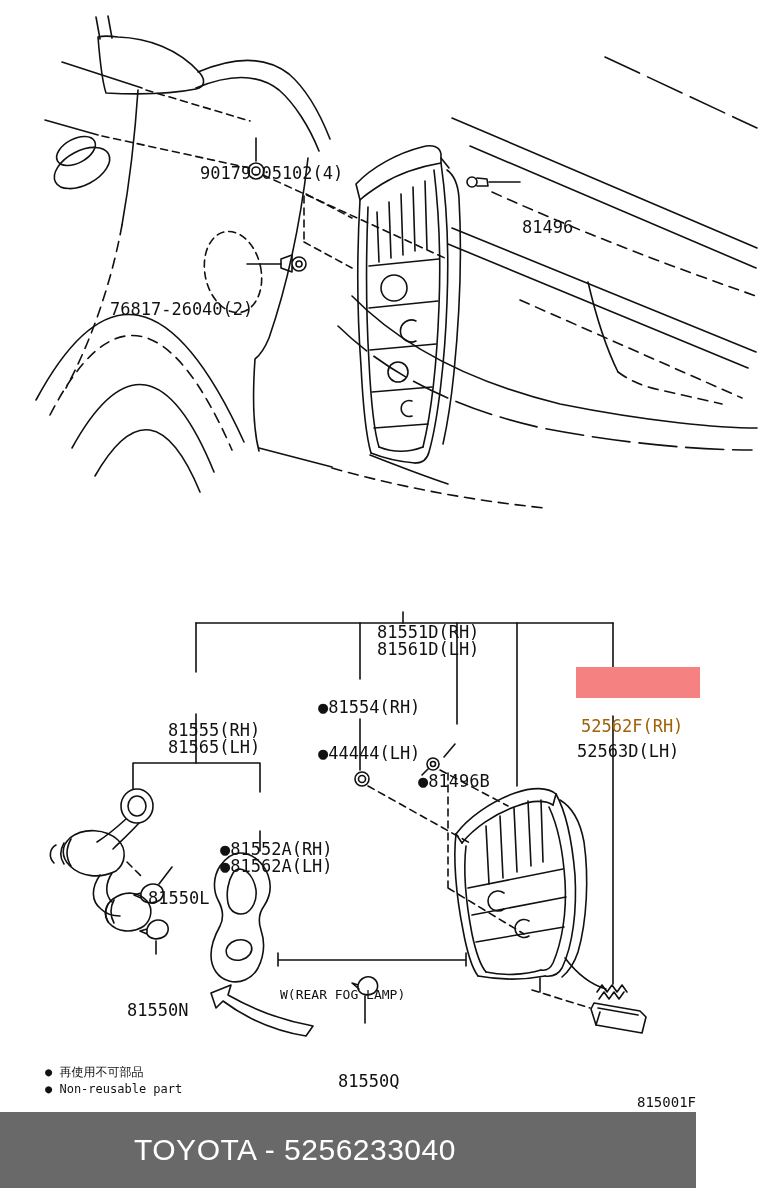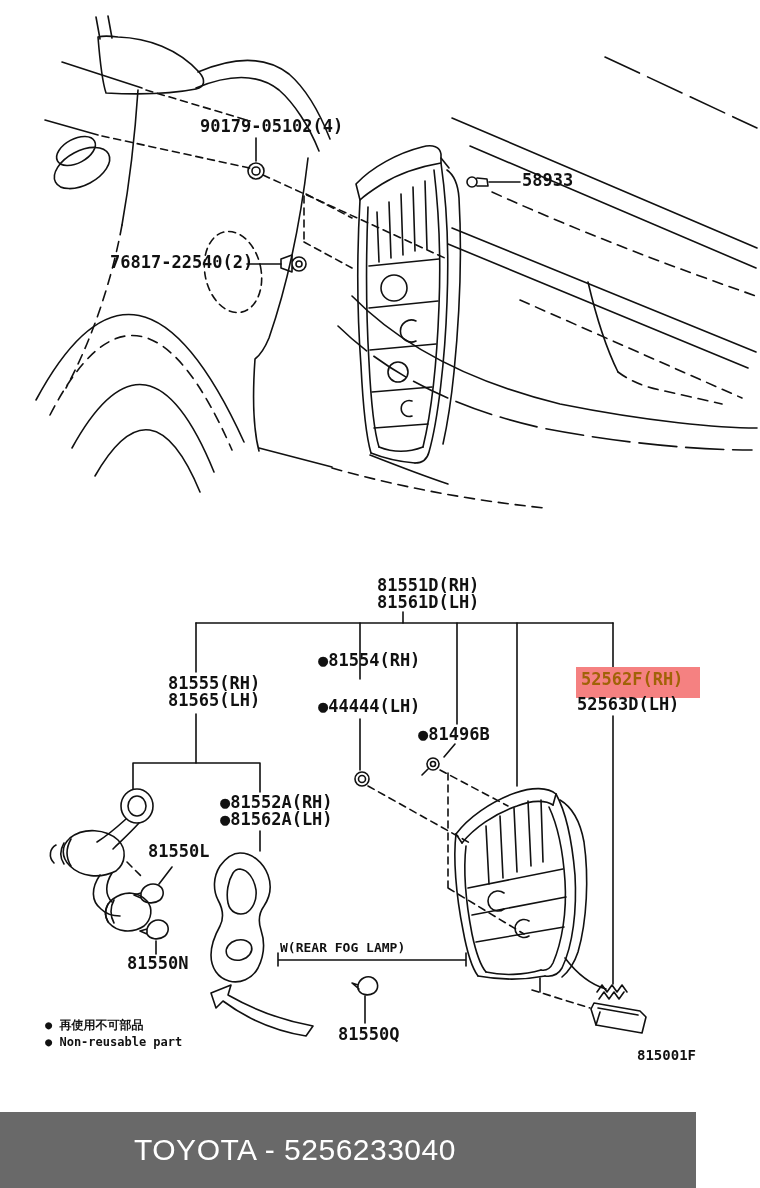--- a/index.html
+++ b/index.html
@@ -3,22 +3,22 @@
 <meta charset="utf-8">
 <style>
   html,body{margin:0;padding:0;background:#fff;}
   #screenshot{
     position:relative;width:760px;height:1188px;background:#ffffff;
     overflow:hidden;font-family:"DejaVu Sans Mono",monospace;
   }
   #lineart{position:absolute;left:0;top:0;}
   .pl{
     position:absolute;font-family:"DejaVu Sans Mono",monospace;
-    font-weight:700;font-size:17px;line-height:17px;color:#111;
-    white-space:nowrap;letter-spacing:0;
+    font-weight:400;font-size:17px;line-height:17px;color:#111;
+    white-space:nowrap;letter-spacing:0;margin-top:47px;
   }
   .pl.small{font-size:13px;line-height:13px;}
   .pl.code{font-size:14px;line-height:14px;text-align:right;}
   .pl.legend{font-size:12px;line-height:12px;}
   #hl-box{position:absolute;left:576px;top:667px;width:124px;height:31px;background:#f58181;}
   #footer{
     position:absolute;left:0;top:1112px;width:696px;height:76px;background:#696969;
   }
   #footer span{
     position:absolute;top:50%;transform:translateY(-50%);
@@ -169,22 +169,22 @@
       <path d="M 358,985 C 360,978 367,975 373,978 C 379,982 379,989 374,993 C 367,997 360,994 358,989 Z M 358,985 L 352,983 L 359,989"></path>
       <path d="M 365,996 L 365,1023"></path>
     </g>
 
     <g>
       <path d="M 211,993 L 231,985 L 228,995 C 258,1012 285,1021 313,1026 L 306,1036 C 276,1031 247,1019 223,1001 L 216,1008 Z"></path>
     </g>
   </svg>
 
   <div class="pl" style="left:200px;top:118px">90179-05102(4)</div>
-  <div class="pl" style="left:522px;top:172px">58933</div>
-  <div class="pl" style="left:110px;top:254px">76817-22540(2)</div>
+  <div class="pl" style="left:522px;top:172px">81496</div>
+  <div class="pl" style="left:110px;top:254px">76817-26040(2)</div>
 
   <div class="pl" style="left:377px;top:577px">81551D(RH)</div>
   <div class="pl" style="left:377px;top:594px">81561D(LH)</div>
 
   <div class="pl" style="left:168px;top:675px">81555(RH)</div>
   <div class="pl" style="left:168px;top:692px">81565(LH)</div>
 
   <div class="pl" style="left:318px;top:652px">●81554(RH)</div>
   <div class="pl" style="left:318px;top:698px">●44444(LH)</div>
 

